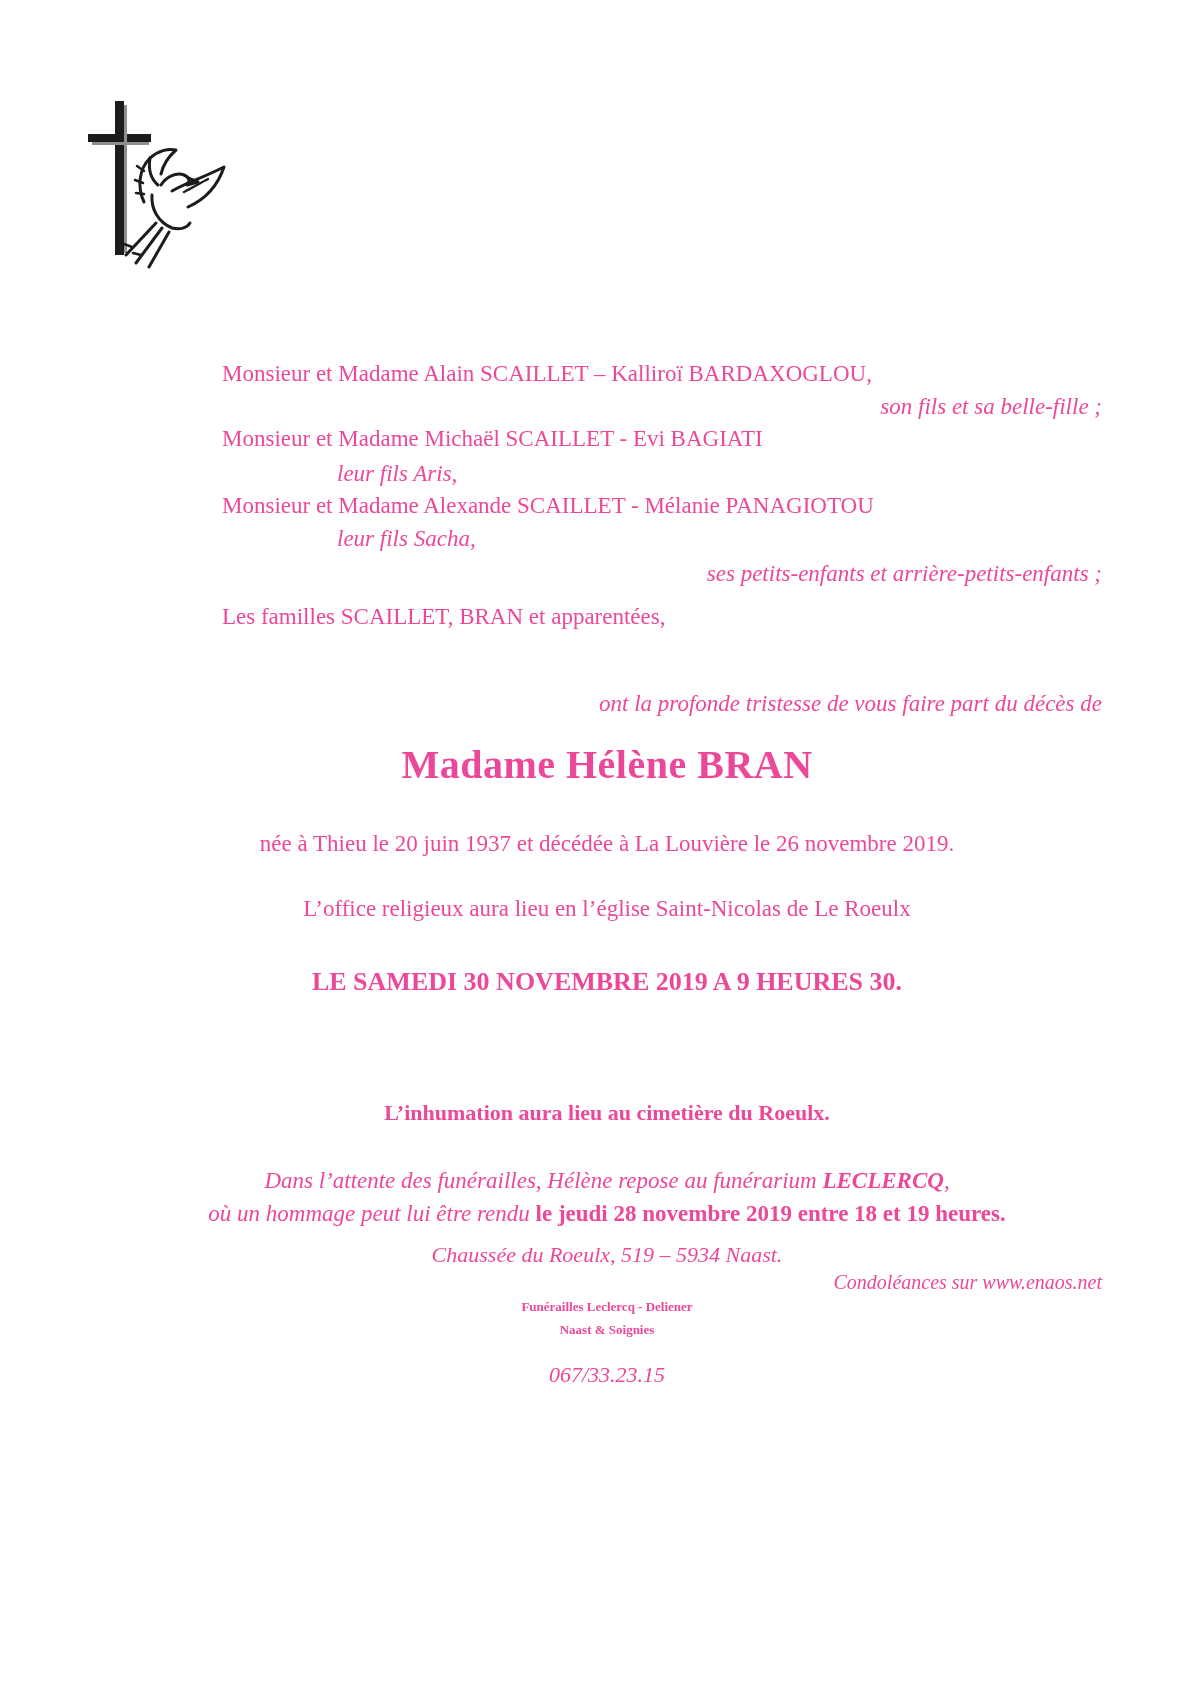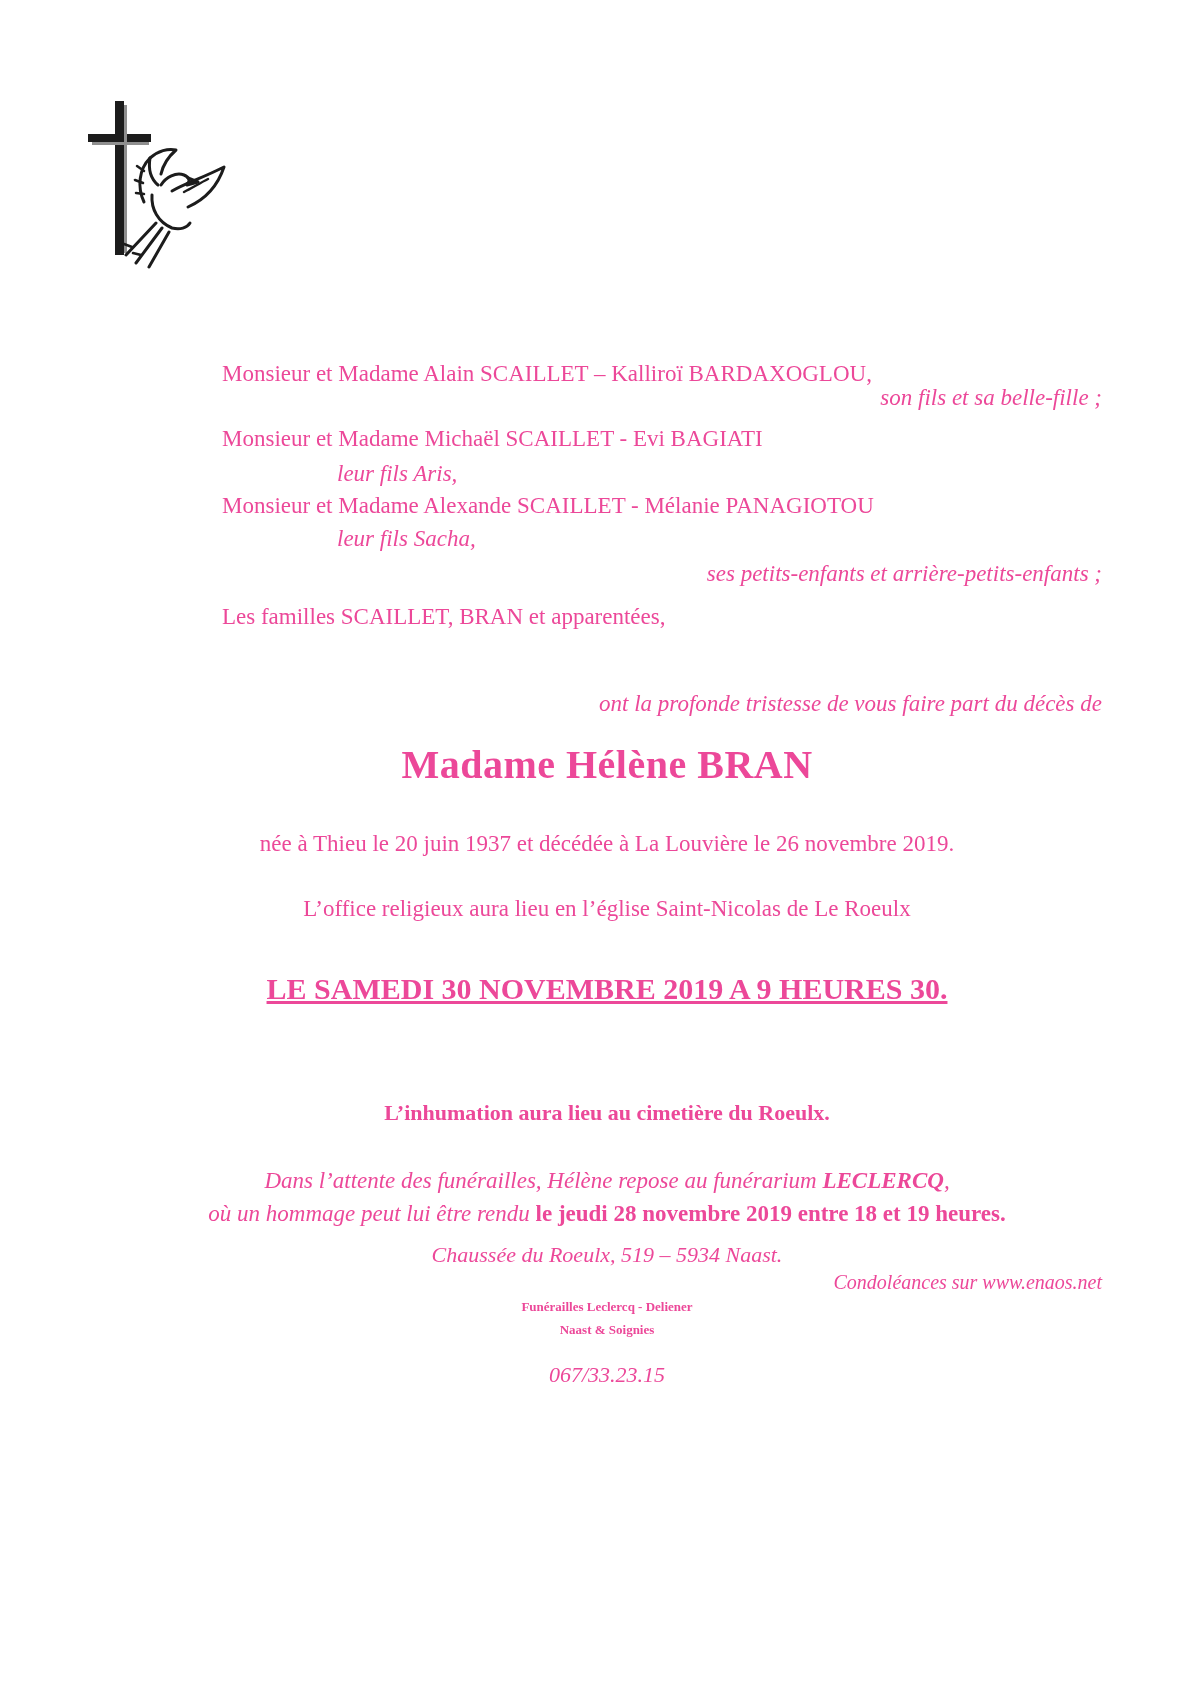--- a/index.html
+++ b/index.html
@@ -18,21 +18,21 @@
     line-height:1.3; font-size:23px; white-space:pre-wrap;
   }
   .t-left   { text-align:left; }
   .t-right  { text-align:right; }
   .t-center { text-align:center; }
   .ind1 { padding-left:110px; }
   .ind2 { padding-left:225px; }
   .it { font-style:italic; }
   .b  { font-weight:bold; }
   .s-title { font-size:40px; letter-spacing:0.5px; }
-  .s-date  { font-size:30px;text-decoration:underline; }
+  .s-date  { font-size:26px; }
   .s-21 { font-size:21px; }
   .s-22 { font-size:22px; }
   .s-20 { font-size:20px;text-align:right; }
   .s-19 { font-size:13px; }
 </style>
 </head>
 <body>
 
 <div class="page">
 
@@ -60,21 +60,21 @@
         <path d="M72,128 L42,160"></path>
         <path d="M78,133 L52,168"></path>
         <path d="M85,137 L65,172"></path>
         <path d="M48,152 L40,149" stroke-width="2.5"></path>
         <path d="M57,160 L49,158" stroke-width="2.5"></path>
       </g>
     </svg>
   </div>
 
   <p class="line t-left ind1" style="top:336px">Monsieur et Madame Alain SCAILLET – Kalliroï BARDAXOGLOU,</p>
-  <p class="line t-right it" style="top:360px">son fils et sa belle-fille ;</p>
+  <p class="line t-right it" style="top:369px">son fils et sa belle-fille ;</p>
   <p class="line t-left ind1" style="top:401px">Monsieur et Madame Michaël SCAILLET - Evi BAGIATI</p>
   <p class="line t-left ind2 it" style="top:436px">leur fils Aris,</p>
   <p class="line t-left ind1" style="top:468px">Monsieur et Madame Alexande SCAILLET - Mélanie PANAGIOTOU</p>
   <p class="line t-left ind2 it" style="top:501px">leur fils Sacha,</p>
   <p class="line t-right it" style="top:536px">ses petits-enfants et arrière-petits-enfants ;</p>
   <p class="line t-left ind1" style="top:579px">Les familles SCAILLET, BRAN et apparentées,</p>
 
   <p class="line t-right it" style="top:666px">ont la profonde tristesse de vous faire part du décès de</p>
   <h1 class="line t-center b s-title" style="top:741px; margin:0; line-height:1.2">Madame Hélène BRAN</h1>
   <p class="line t-center" style="top:806px">née à Thieu le 20 juin 1937 et décédée à La Louvière le 26 novembre 2019.</p>

